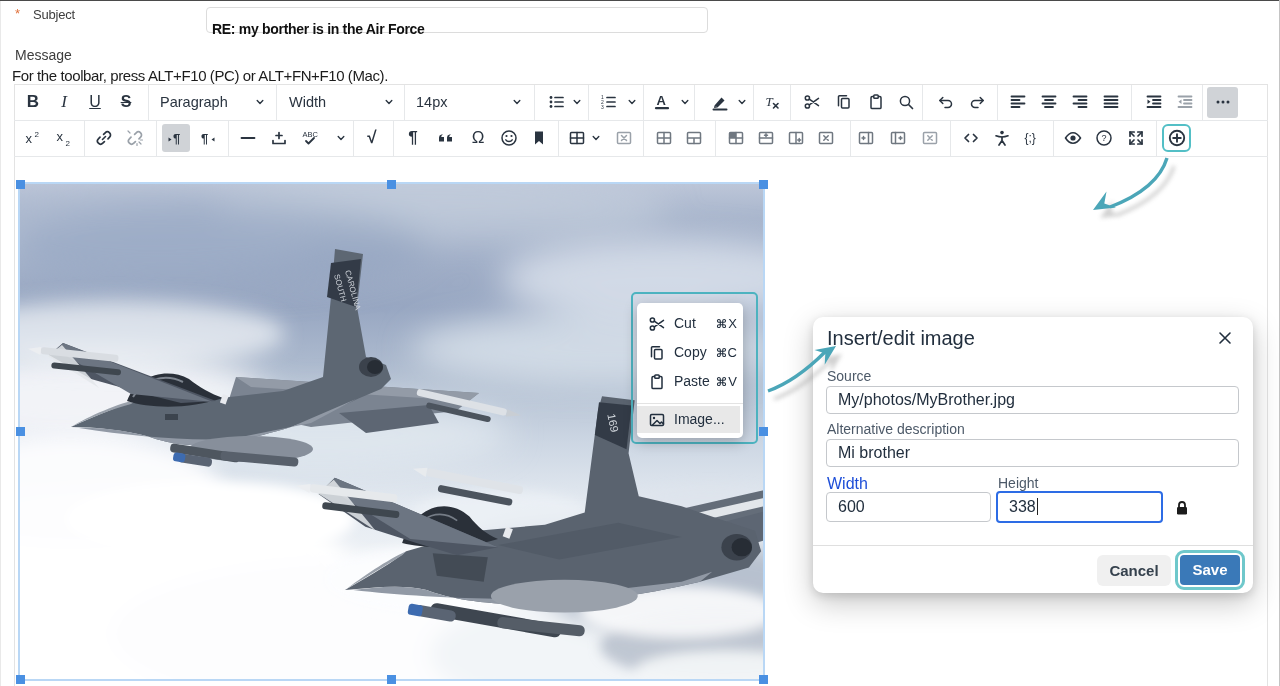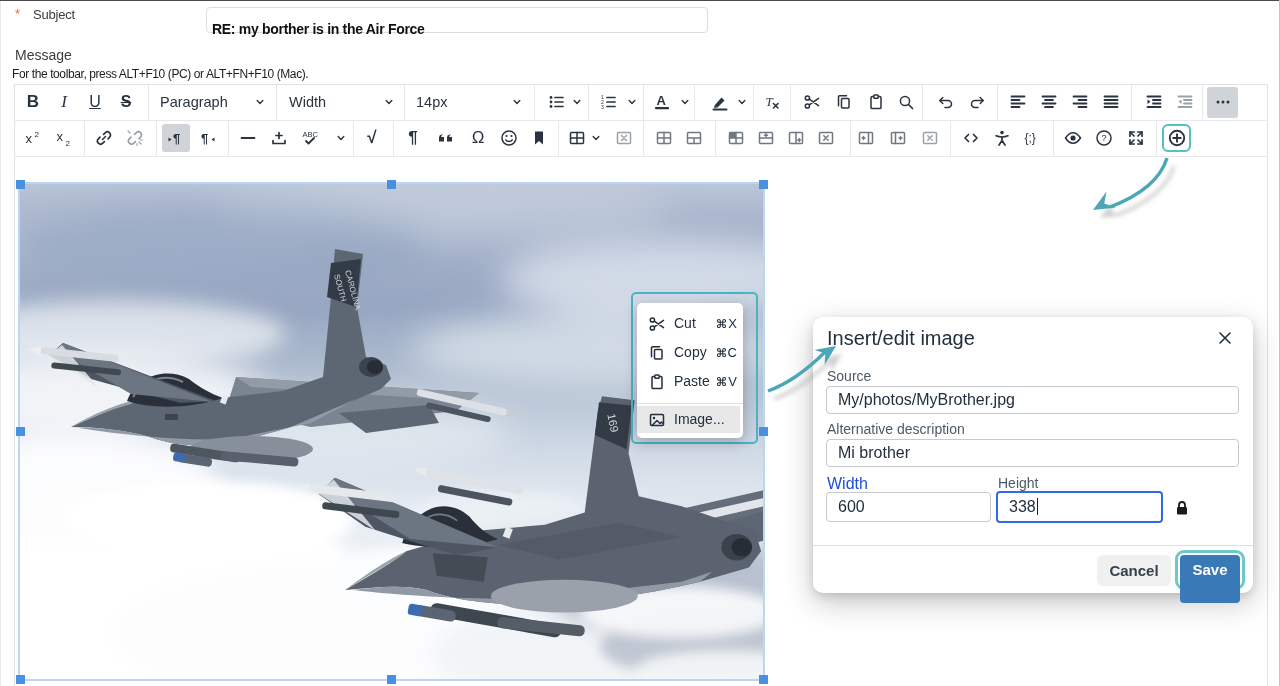--- a/index.html
+++ b/index.html
@@ -9,21 +9,21 @@
 </style></head><body>
 <div class="abs" style="left:0;top:0;width:1280px;height:1px;background:#4a4a4a;"></div>
 <div class="abs" style="left:1279px;top:0;width:1px;height:686px;background:#c4c4c4;"></div>
 <div class="abs" style="left:0;top:1px;width:1px;height:685px;background:#e9e9e9;"></div>
 
 <div class="abs" style="left:15px;top:6px;color:#e0703a;font-size:13px;">*</div>
 <div class="abs" style="left:33px;top:7px;color:#3d3d3d;font-size:13px;letter-spacing:-0.2px;">Subject</div>
 <div class="abs" style="left:206px;top:7px;width:502px;height:26px;border:1px solid #dcdcdc;border-radius:4px;background:#fff;"></div>
 <div class="abs" style="left:212px;top:0;font-size:14px;letter-spacing:-0.3px;font-weight:bold;color:#101010;margin-top:21px;">RE: my borther is in the Air Force</div>
 <div class="abs" style="left:15px;top:47px;color:#3d3d3d;font-size:14px;">Message</div>
-<div class="abs" style="left:12px;top:67px;color:#1c1c1c;font-size:12px;letter-spacing:-0.4px;">For the toolbar, press ALT+F10 (PC) or ALT+FN+F10 (Mac).</div>
+<div class="abs" style="left:12px;top:67px;color:#1c1c1c;font-size:15px;letter-spacing:-0.4px;">For the toolbar, press ALT+F10 (PC) or ALT+FN+F10 (Mac).</div>
 
 <div class="abs" style="left:14px;top:84px;width:1254px;height:602px;border:1px solid #e3e3e3;border-bottom:none;background:#fff;"></div>
 <div class="abs" style="left:14px;top:120px;width:1254px;height:1px;background:#e6e8ea;"></div>
 <div class="abs" style="left:14px;top:156px;width:1254px;height:1px;background:#e6e8ea;"></div>
 <div class="tb" style="left:19.0px;top:88.0px;width:28px;height:28px;color:#2a3440;">
     <span style="font-weight:bold;font-size:17px;">B</span>
   </div>
 <div class="tb" style="left:50.0px;top:88.0px;width:28px;height:28px;color:#2a3440;">
     <span style="font-style:italic;font-size:17px;font-family:'Liberation Serif';">I</span>
   </div>
@@ -656,21 +656,21 @@
 <div class="abs" style="left:838px;top:498px;font-size:16px;color:#222f3e;">600</div>
 <div class="abs" style="left:996px;top:491px;width:167px;height:32px;border:2px solid #2d6ce5;border-radius:4px;"></div>
 <div class="abs" style="left:1009px;top:498px;font-size:16px;color:#222f3e;">338<span style="border-left:1.5px solid #222;margin-left:1px;"></span></div>
 <div class="abs" style="left:1173px;top:499px;color:#1c1c1c;"><svg width="18" height="18" viewBox="0 0 18 18" fill="none" stroke="currentColor" stroke-width="1.5" stroke-linecap="round" stroke-linejoin="round">
       <rect x="4" y="8" width="10" height="7.5" rx="1.2" fill="currentColor" stroke="none"></rect>
       <path d="M6 8 V6 a3 3 0 0 1 6 0 v2" stroke-width="1.8"></path>
     </svg></div>
 <div class="abs" style="left:813px;top:545px;width:440px;height:1px;background:#dfdfdf;"></div>
 <div class="abs" style="left:1097px;top:555px;width:74px;height:31px;background:#f0f0f0;border-radius:6px;text-align:center;line-height:31px;font-size:15px;font-weight:bold;color:#35414d;">Cancel</div>
 <div class="abs" style="left:1175px;top:550px;width:70px;height:40px;border:3px solid #6fc8cb;border-radius:9px;"></div>
-<div class="abs" style="left:1180px;top:555px;width:60px;height:48px;background:#3a79b8;border-radius:4px;text-align:center;line-height:30px;font-size:15px;font-weight:bold;color:#fff;">Save</div>
+<div class="abs" style="left:1180px;top:555px;width:60px;height:30px;background:#3a79b8;border-radius:4px;text-align:center;line-height:30px;font-size:15px;font-weight:bold;color:#fff;">Save</div>
 <svg class="abs" style="left:752px;top:325px;" width="110" height="85" viewBox="0 0 110 85">
 <g filter="url(#ab2)" opacity="0.4" transform="translate(6,8)">
   <path d="M16 66 C 38 58, 58 42, 73 27" stroke="#8a8a8a" stroke-width="3.4" fill="none"></path>
   <path d="M84 21 L62.5 25.0 L73.3 28.4 L72.7 39.8 Z" fill="#8a8a8a"></path>
 </g>
 <defs>
       <filter id="ab2" x="-30%" y="-30%" width="160%" height="160%">
         <feGaussianBlur stdDeviation="2"></feGaussianBlur>
       </filter>
     </defs>

